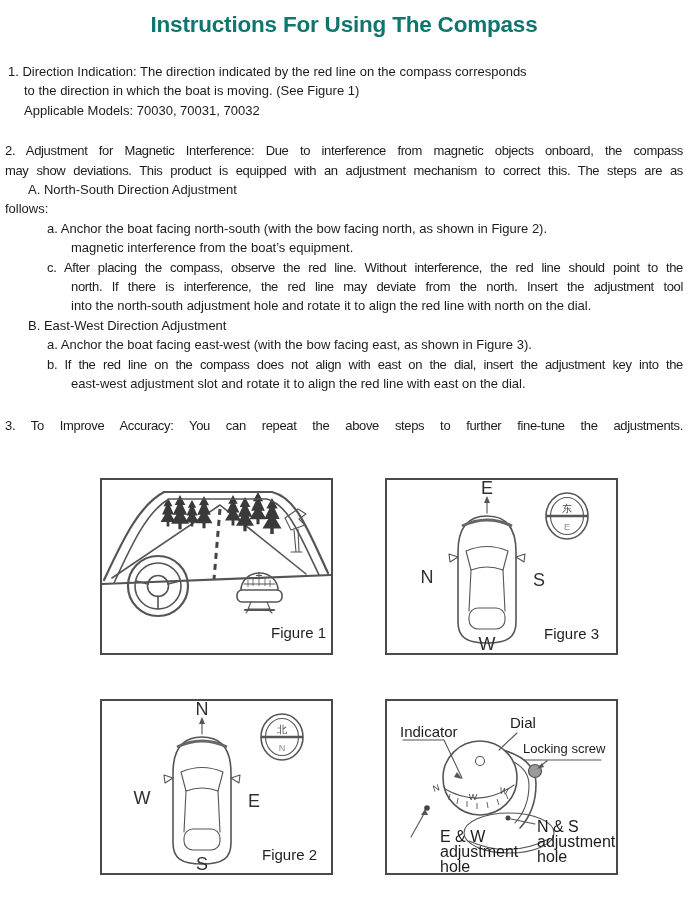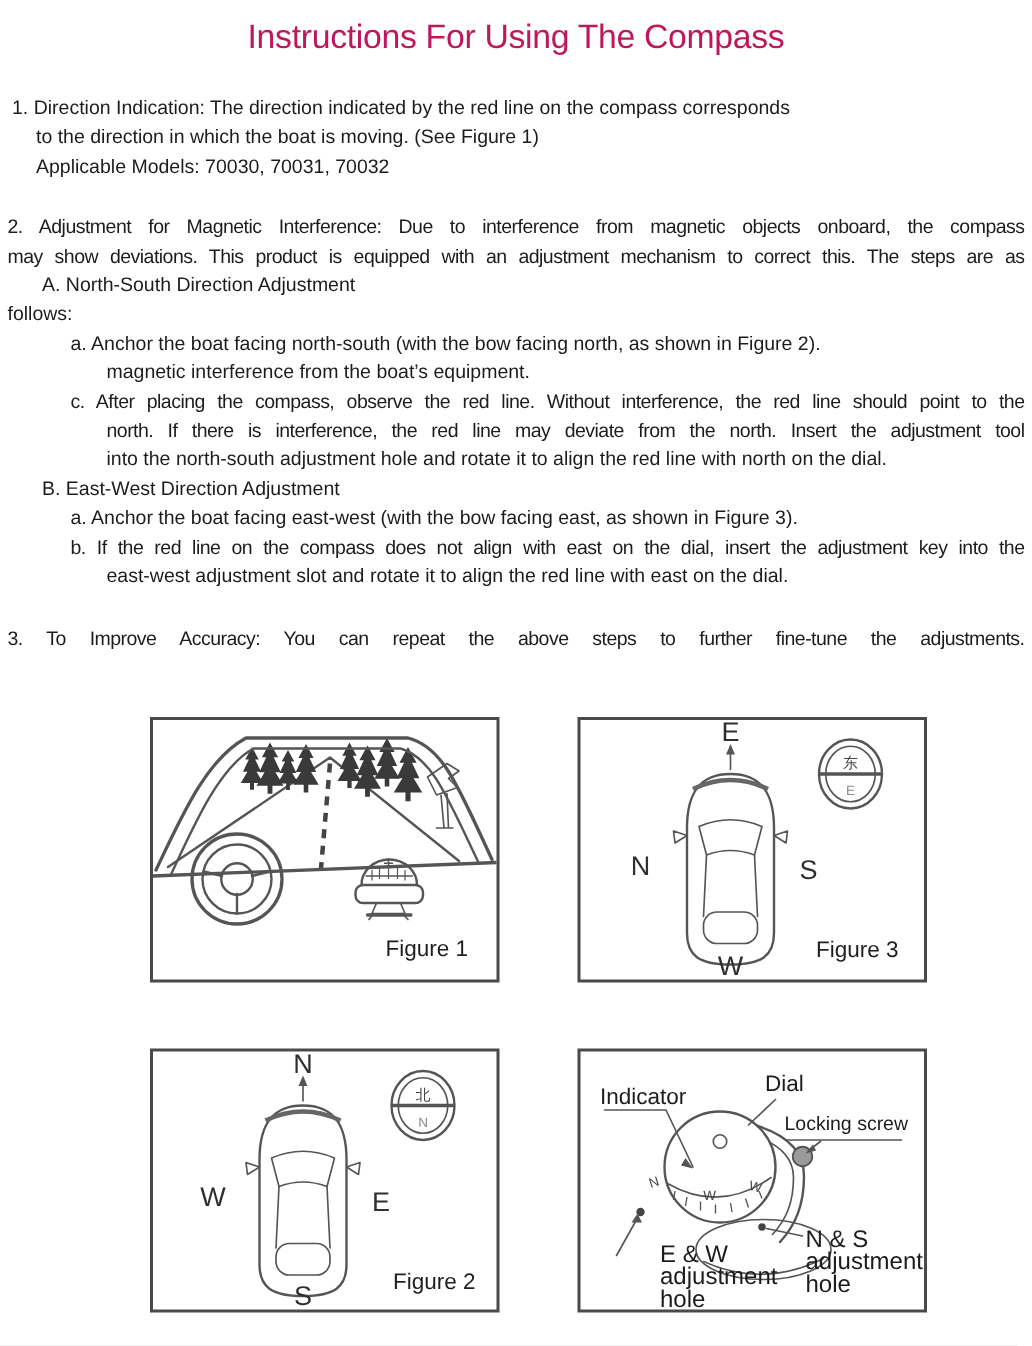--- a/index.html
+++ b/index.html
@@ -1,39 +1,39 @@
 <!DOCTYPE html>
 <html><head>
 <meta charset="utf-8">
 <style>
   html,body{margin:0;padding:0;background:#e8e8e8;}
   .page{
     position:relative;width:688px;height:897px;margin:0 auto;background:#ffffff;
     font-family:"Liberation Sans",sans-serif;color:#1c1c1c;overflow:hidden;
   }
   .title{
-    margin:8px 0 0 0;text-align:center;font-weight:400;font-size:22.5px;line-height:33px;
-    letter-spacing:-0.2px;white-space:nowrap;color:#be185d;
+    margin:8px 0 0 0;text-align:center;font-weight:700;font-size:22.5px;line-height:33px;
+    letter-spacing:-0.2px;white-space:nowrap;color:#0f766e;
   }
   .tl{font-size:13px;line-height:19.4px;white-space:nowrap;}
   .stretch{
     white-space:normal;text-align:justify;text-align-last:justify;-moz-text-align-last:justify;
     letter-spacing:-0.35px;margin-right:5px;overflow:hidden;
   }
   .ml5{margin-left:5px}.ml8{margin-left:8px}.ml24{margin-left:24px}
   .ml28{margin-left:28px}.ml47{margin-left:47px}.ml71{margin-left:71px}
   .gap21{margin-top:21px}.gap22{margin-top:22px}
   .figbox{position:absolute;width:233px;border:2px solid #4a4a4a;background:#fff;box-sizing:border-box;}
   #figbox1{left:100px;top:478px;height:177px;}
   #figbox3{left:385px;top:478px;height:177px;}
   #figbox2{left:100px;top:699px;height:176px;}
   #figbox4{left:385px;top:699px;height:176px;}
   .figbox svg{display:block;width:100%;height:100%;}
   .figcap{position:absolute;font-size:15px;line-height:17px;color:#1f1f1f;white-space:nowrap;}
-  .cap1{right:19px;bottom:12px;}
+  .cap1{right:5px;bottom:12px;}
   .cap2{right:14px;bottom:10px;}
   .cap3{right:17px;bottom:11px;}
   .figlabel{position:absolute;color:#1c1c1c;white-space:nowrap;}
   .lbl-indicator{left:13px;top:22px;font-size:15px;}
   .lbl-dial{left:123px;top:13px;font-size:15px;}
   .lbl-lock{left:136px;top:40px;font-size:13px;}
   .holelabel{position:absolute;font-size:16px;line-height:15px;white-space:pre-line;color:#1c1c1c;}
   .lbl-ew{left:6px;top:128px;margin-left:47px;}
   .lbl-ns{left:150px;top:118px;}
   .ln{stroke:#555;fill:none;stroke-width:1.6;stroke-linecap:round;stroke-linejoin:round;}

